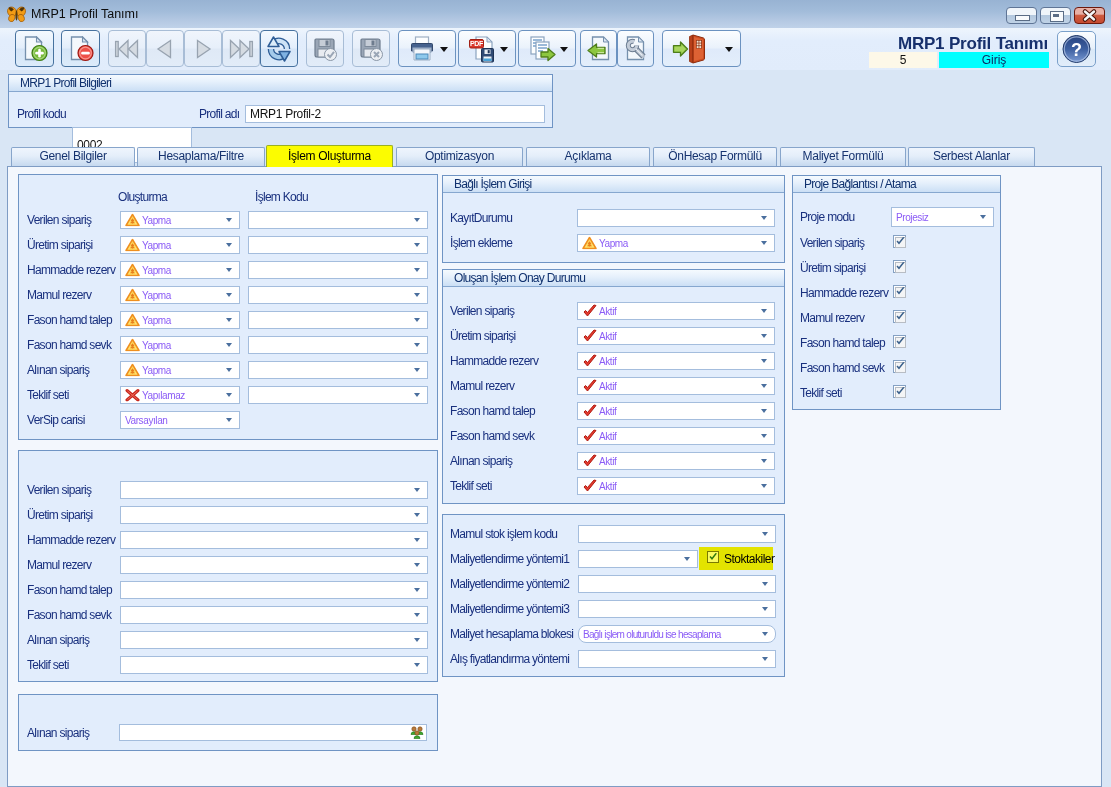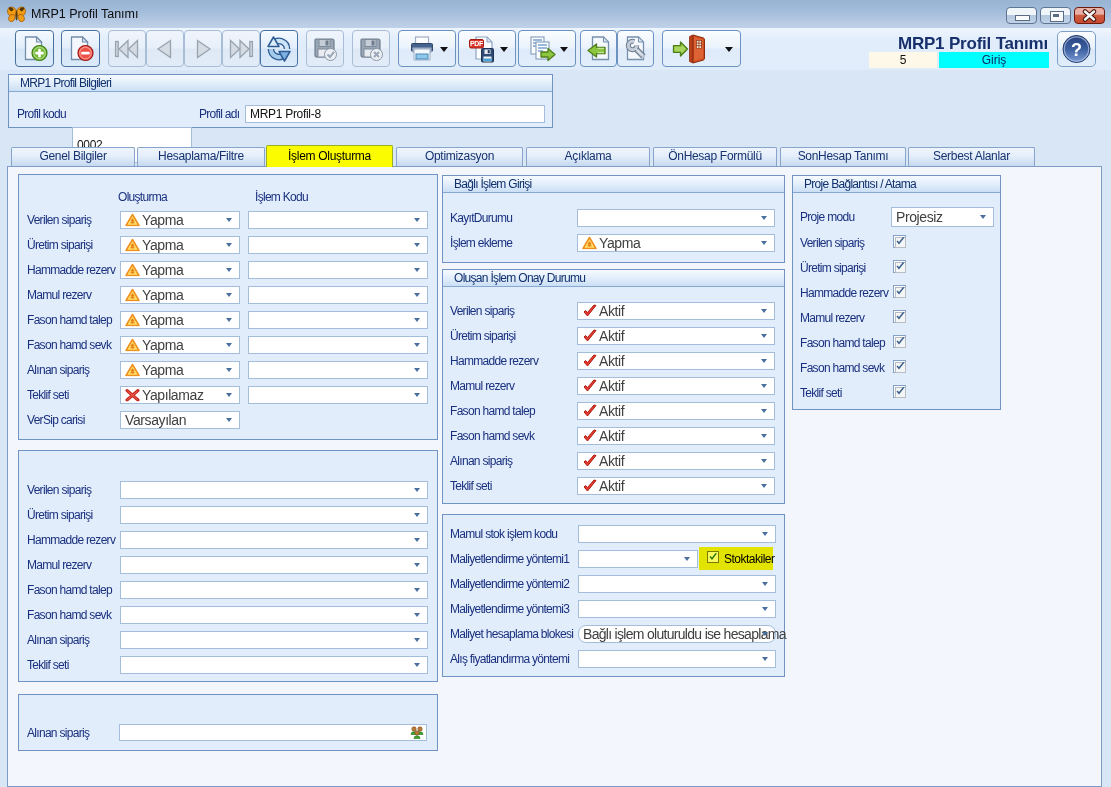--- a/index.html
+++ b/index.html
@@ -31,21 +31,21 @@
  background:linear-gradient(#fbfdff,#e7f0fa 48%,#d9e8f7 52%,#e2edfa);}
 
 .gb{background:#e2edfc;border:1px solid #6f94c4;box-sizing:border-box;}
 .gbh{position:absolute;left:0;top:0;right:0;height:16px;letter-spacing:-0.7px;
  background:linear-gradient(#f5fafe,#e7f1fc 40%,#cbdff5);border-bottom:1px solid #86a7cf;
  color:#10316e;font-size:12px;line-height:17px;padding-left:11px;}
 .lbl{position:absolute;font-size:12px;letter-spacing:-0.7px;color:#19307e;white-space:nowrap;}
 .dd{position:absolute;background:#fff;border:1px solid #a4bddd;box-sizing:border-box;}
 .dd .car{position:absolute;right:7px;top:50%;margin-top:-2px;width:0;height:0;
  border-left:3.5px solid transparent;border-right:3.5px solid transparent;border-top:4px solid #4a6f9e;}
-.dd .txt{position:absolute;left:4px;top:50%;transform:translateY(-50%);font-size:14px;letter-spacing:-0.4px;color:#404040;white-space:nowrap;}
+.dd .txt{position:absolute;left:4px;top:50%;transform:translateY(-50%);font-size:10px;letter-spacing:-0.4px;color:#8b5cf6;white-space:nowrap;}
 .dd .txt.ic{left:21px;}
 .dd svg.icn{position:absolute;left:4px;top:50%;transform:translateY(-50%);}
 .inp{position:absolute;background:#fff;border:1px solid #a4bddd;box-sizing:border-box;font-size:12px;letter-spacing:-0.3px;color:#111;}
 .inp span{position:absolute;left:4px;top:50%;transform:translateY(-50%);}
 .cb{position:absolute;width:13px;height:13px;background:#fff;border:1px solid #85a1c3;box-sizing:border-box;}
 
 .tab{position:absolute;top:147px;height:19px;border:1px solid #87a5cb;border-bottom:none;border-radius:2px 2px 0 0;
  background:linear-gradient(#eff5fd,#e4eefa 45%,#c6d9ef);box-sizing:border-box;
  font-size:12px;letter-spacing:-0.3px;color:#16336f;text-align:center;line-height:17px;}
 #tabsel{top:145px;height:22px;z-index:5;background:#fcfc00;color:#000;line-height:20px;border-color:#9ab021;}
@@ -238,29 +238,29 @@
     </svg></div>
 <div class="gb abs" style="left:8px;top:74px;width:545px;height:54px;">
     <div class="gbh">MRP1 Profil Bilgileri</div>
   </div>
 <div class="lbl" style="left:17px;top:107px;">Profil kodu</div>
 <div class="inp abs" style="left:72px;top:105px;width:120px;height:36px;margin-top:22px;">
     <span>0002</span>
   </div>
 <div class="lbl" style="left:199px;top:107px;">Profil adı</div>
 <div class="inp abs" style="left:245px;top:105px;width:300px;height:18px;">
-    <span>MRP1 Profil-8</span>
+    <span>MRP1 Profil-2</span>
   </div>
 <div class="tab abs" style="left:11px;width:124px;">Genel Bilgiler</div>
 <div class="tab abs" style="left:137px;width:128px;">Hesaplama/Filtre</div>
 <div class="tab abs" id="tabsel" style="left:266px;width:127px;">İşlem Oluşturma</div>
 <div class="tab abs" style="left:396px;width:127px;">Optimizasyon</div>
 <div class="tab abs" style="left:526px;width:124px;">Açıklama</div>
 <div class="tab abs" style="left:653px;width:124px;">ÖnHesap Formülü</div>
-<div class="tab abs" style="left:780px;width:126px;">SonHesap Tanımı</div>
+<div class="tab abs" style="left:780px;width:126px;">Maliyet Formülü</div>
 <div class="tab abs" style="left:908px;width:127px;">Serbest Alanlar</div>
 <div id="panel" class="abs"></div>
 <div class="gb abs" style="left:18px;top:174px;width:420px;height:266px;text-align:right;">
 <div class="lbl" style="left:99px;top:15px;">Oluşturma</div>
 <div class="lbl" style="left:236px;top:15px;">İşlem Kodu</div>
 <div class="lbl" style="left:8px;top:38px;">Verilen sipariş</div>
 <div class="dd" style="left:101px;top:36px;width:120px;height:18px;">
       <svg class="icn" width="15" height="13" viewBox="0 0 15 13">
         <path d="M7.5 1 L14 12 L1 12 Z" fill="#ffe06a" stroke="#ef8f1f" stroke-width="1.5" stroke-linejoin="round"></path>
         <path d="M7.5 3.8 L10 10 L5 10 Z" fill="#f9b53a"></path>

